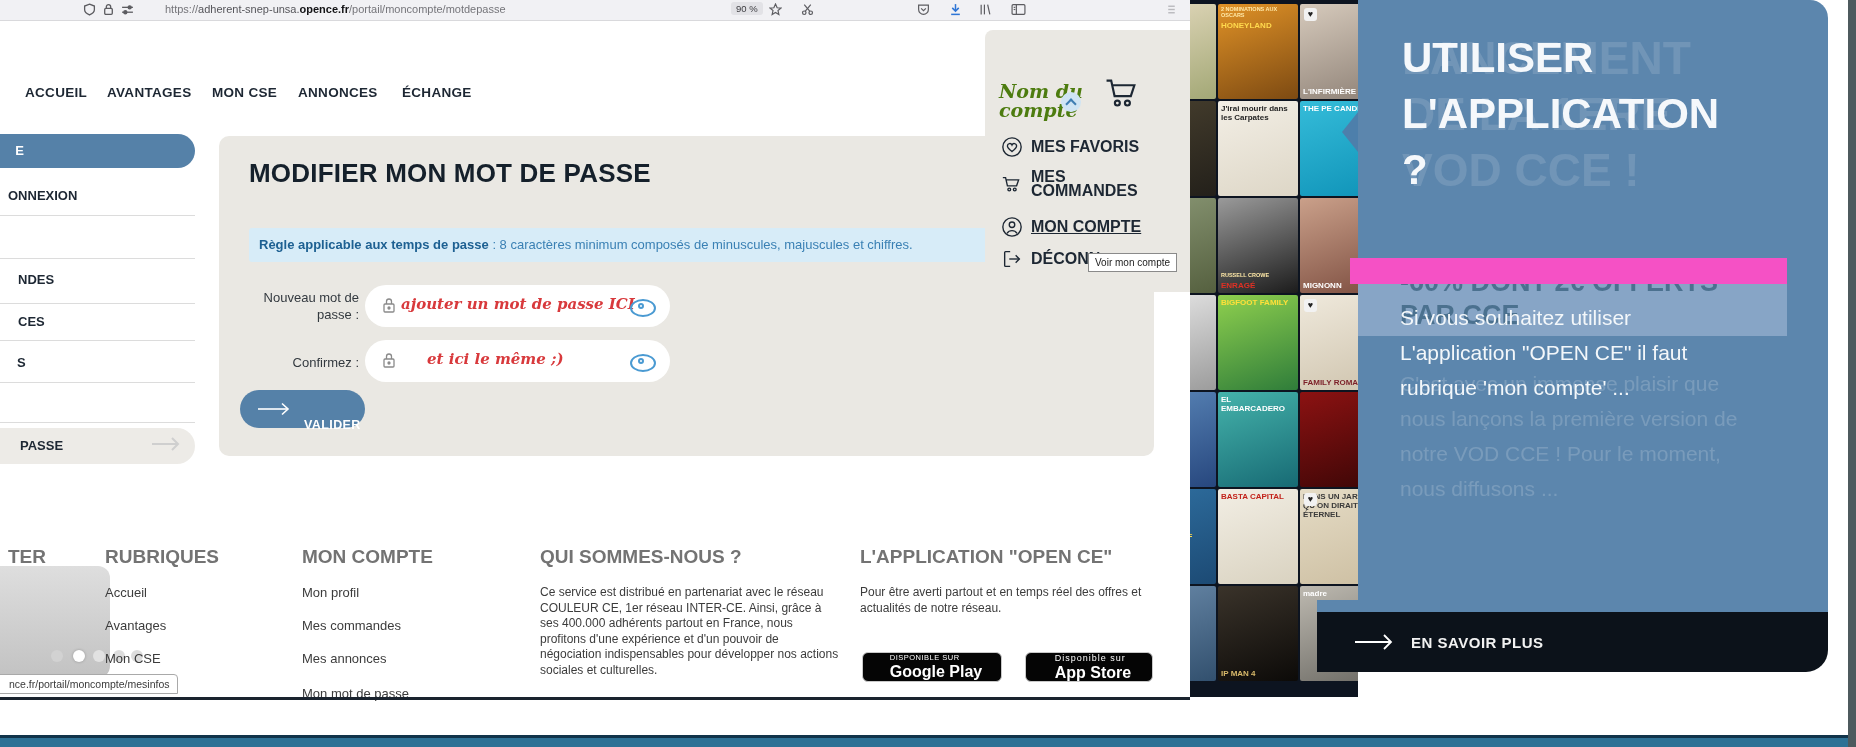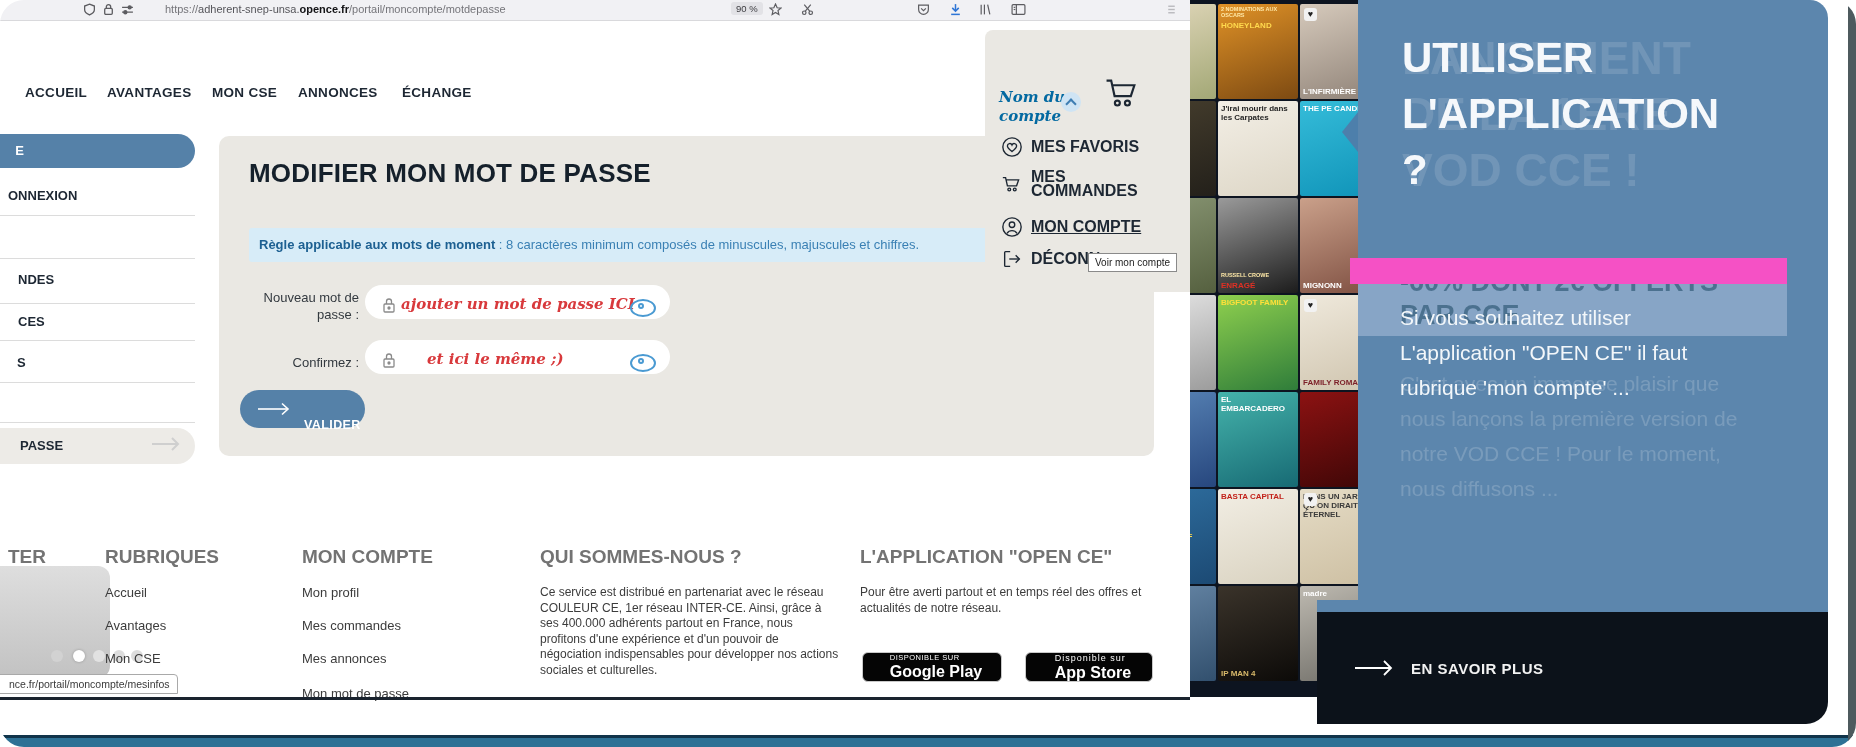--- a/index.html
+++ b/index.html
@@ -1,32 +1,32 @@
 <!DOCTYPE html>
 <html><head>
 <meta charset="utf-8">
 <style>
   html,body{margin:0;padding:0;background:#ffffff;}
   #screen{position:relative;width:1856px;height:747px;overflow:hidden;background:#ffffff;
-          font-family:"Liberation Sans",sans-serif;color:#1d2733;border-radius:24px;}
+          font-family:"Liberation Sans",sans-serif;color:#1d2733;}
   .abs{position:absolute;}
   
   #chrome{left:0;top:0;width:1190px;height:20px;background:#f1f1f4;border-bottom:1px solid #d9d9dc;z-index:5;}
   .chrome-ic{position:absolute;top:3px;width:14px;height:14px;color:#5c5c60;}
   #urlbox{position:absolute;left:165px;top:3px;font-size:11px;white-space:nowrap;color:#75757a;}
   #urlbox .dom{color:#141416;font-weight:bold;}
   #urlbox .sub{color:#55555a;}
   #zoombadge{position:absolute;left:731px;top:2px;background:#e2e2e6;border-radius:3px;font-size:9.5px;
              color:#3c3c40;padding:1px 5px;}
   
   .navitem{position:absolute;top:85px;font-size:13.5px;font-weight:800;letter-spacing:.3px;color:#1d2733;cursor:pointer;}
   
   #acct{left:985px;top:30px;width:211px;height:262px;background:#eae8e3;border-radius:8px 0 0 8px;z-index:6;}
-  #acctname{position:absolute;left:14px;top:58px;width:95px;font-family:"DejaVu Serif",serif;font-style:italic;
-            font-weight:bold;font-size:15px;line-height:19px;color:#0369a1;}
+  #acctname{position:absolute;left:14px;top:52px;width:95px;font-family:"DejaVu Serif",serif;font-style:italic;
+            font-weight:bold;font-size:19px;line-height:19px;color:#4d7c0f;}
   #chevcircle{position:absolute;left:76px;top:62px;width:20px;height:20px;border-radius:50%;background:#cfe4f4;}
   #chevcircle:after{content:"";position:absolute;left:6px;top:8px;width:6px;height:6px;border-left:2px solid #3e7db2;
             border-top:2px solid #3e7db2;transform:rotate(45deg);}
   .menurow{position:absolute;left:16px;display:flex;align-items:center;gap:8px;cursor:pointer;}
   .menulab{font-size:16px;font-weight:800;color:#1d2733;line-height:14px;}
   .mi{width:22px;height:22px;flex:0 0 22px;color:#1d2733;}
   
   #tooltip{left:1088px;top:253px;width:auto;background:#ffffff;border:1px solid #8a8a8a;font-size:10px;
            color:#222;padding:3px 6px;z-index:40;white-space:nowrap;}
   #statuspop{left:-4px;top:674px;background:#ffffff;border:1px solid #a9a9a9;border-radius:0 4px 0 0;
@@ -38,21 +38,21 @@
   #sbactive span{position:absolute;right:171px;top:9px;color:#fff;font-size:13px;font-weight:800;white-space:nowrap;}
   #sbpasse{left:-40px;top:428px;width:235px;height:36px;background:#edebe7;border-radius:18px;z-index:2;}
   #sbpasse span{position:absolute;left:60px;top:10px;font-size:13px;font-weight:800;color:#1d2733;}
   
   #card{left:219px;top:136px;width:935px;height:320px;background:#eae8e3;border-radius:10px;}
   #cardtitle{position:absolute;left:30px;top:22px;font-size:26px;font-weight:800;color:#15202b;letter-spacing:.2px;}
   #rulebox{position:absolute;left:30px;top:92px;width:876px;height:34px;background:#d7ecf8;border-radius:3px;
            font-size:13px;line-height:34px;padding-left:10px;color:#3a80b4;}
   #rulebox b{color:#1d6092;}
   .flabel{position:absolute;width:118px;text-align:right;font-size:13px;color:#33393f;line-height:17px;}
-  .pill{position:absolute;left:146px;width:305px;height:34px;background:#ffffff;border-radius:22px;}
+  .pill{position:absolute;left:146px;width:305px;height:42px;background:#ffffff;border-radius:22px;}
   .lockic{position:absolute;left:17px;top:11px;width:14px;height:18px;color:#8a8a8a;}
   .script{position:absolute;top:10px;font-family:"DejaVu Serif",serif;font-style:italic;font-weight:bold;
           font-size:15px;color:#d8393c;white-space:nowrap;}
   .eye{position:absolute;right:14px;top:14px;width:22px;height:14px;border:2px solid #4a9ad2;border-radius:50%;}
   .eye:after{content:"";position:absolute;left:6px;top:2px;width:6px;height:6px;border-radius:50%;border:2px solid #4a9ad2;box-sizing:border-box;}
   #validebtn{position:absolute;left:21px;top:254px;width:125px;height:38px;background:#5581a8;border-radius:20px;
           cursor:pointer;display:flex;align-items:center;}
   #validebtn .lbl{color:#fff;font-size:12.5px;font-weight:800;letter-spacing:.4px;margin-left:10px;margin-top:32px;}
   
   .fhead{position:absolute;top:546px;font-size:19px;font-weight:800;color:#737373;}
@@ -84,21 +84,21 @@
   
   #panel{left:1358px;top:0;width:470px;height:612px;background:#5c86ad;border-radius:0 18px 0 0;z-index:10;}
   .hline{font-size:42px;line-height:56px;font-weight:800;}
   #ghead{position:absolute;left:44px;top:30px;color:rgba(255,255,255,.13);font-size:46px;line-height:56px;font-weight:800;white-space:nowrap;}
   #whead{position:absolute;left:44px;top:30px;color:#f5f8fb;white-space:nowrap;}
   #lavband{position:absolute;left:0;top:284px;width:429px;height:52px;background:rgba(205,215,240,.38);}
   #gsub{position:absolute;left:42px;top:266px;font-size:27px;line-height:33px;font-weight:800;color:rgba(16,62,88,.5);white-space:nowrap;}
   #gbody{position:absolute;left:42px;top:366px;font-size:21px;line-height:35px;color:rgba(255,255,255,.18);white-space:nowrap;}
   #wbody{position:absolute;left:42px;top:300px;font-size:21px;line-height:35px;color:#f3f7fa;white-space:nowrap;}
   #pinkbar{left:1350px;top:258px;width:437px;height:26px;background:#f551c5;z-index:12;}
-  #darkbar{left:1317px;top:612px;width:511px;height:112px;background:#0c121a;border-radius:0 0 22px 0;z-index:11;
+  #darkbar{left:1317px;top:612px;width:511px;height:60px;background:#0c121a;border-radius:0 0 22px 0;z-index:11;
            display:flex;align-items:center;}
   #darksliver{left:1317px;top:600px;width:41px;height:12px;background:#5c86ad;z-index:11;}
   #cta-label{color:#f2f2f2;font-size:15px;font-weight:800;letter-spacing:.5px;margin-left:14px;}
   #bottomstrip{left:0;top:735px;width:1856px;height:12px;background:#2e7195;border-top:3px solid #11344a;z-index:20;}
   #slatestrip{left:1848px;top:0;width:8px;height:747px;background:#4d5a5e;z-index:21;}
   svg{display:block;}
 </style>
 </head>
 <body>
 
@@ -258,21 +258,21 @@
   <div id="sbpasse" class="abs">
     <span>PASSE</span>
     <svg class="abs" style="left:190px;top:8px" viewBox="0 0 34 16" width="34" height="16" fill="none" stroke="#cfcfcf" stroke-width="2">
         <line x1="2" y1="8" x2="28" y2="8"></line>
         <polyline points="22,2 28,8 22,14"></polyline>
       </svg>
   </div>
 
   <div id="card" class="abs">
     <div id="cardtitle">MODIFIER MON MOT DE PASSE</div>
-    <div id="rulebox"><b>Règle applicable aux mots de moment</b><span> : 8 caractères minimum composés de minuscules, majuscules et chiffres.</span></div>
+    <div id="rulebox"><b>Règle applicable aux temps de passe</b><span> : 8 caractères minimum composés de minuscules, majuscules et chiffres.</span></div>
 
     <div class="flabel" style="left:22px;top:153px">
       <div>Nouveau mot de</div>
       <div>passe :</div>
     </div>
     <div class="pill" style="top:149px">
       <span class="lockic">
         <svg viewBox="0 0 14 18" width="14" height="18" fill="none" stroke="currentColor" stroke-width="1.3">
             <rect x="2" y="8" width="10" height="8" rx="1"></rect>
             <path d="M4.5 8 V5.5 a2.5 2.5 0 0 1 5 0 V8"></path>

